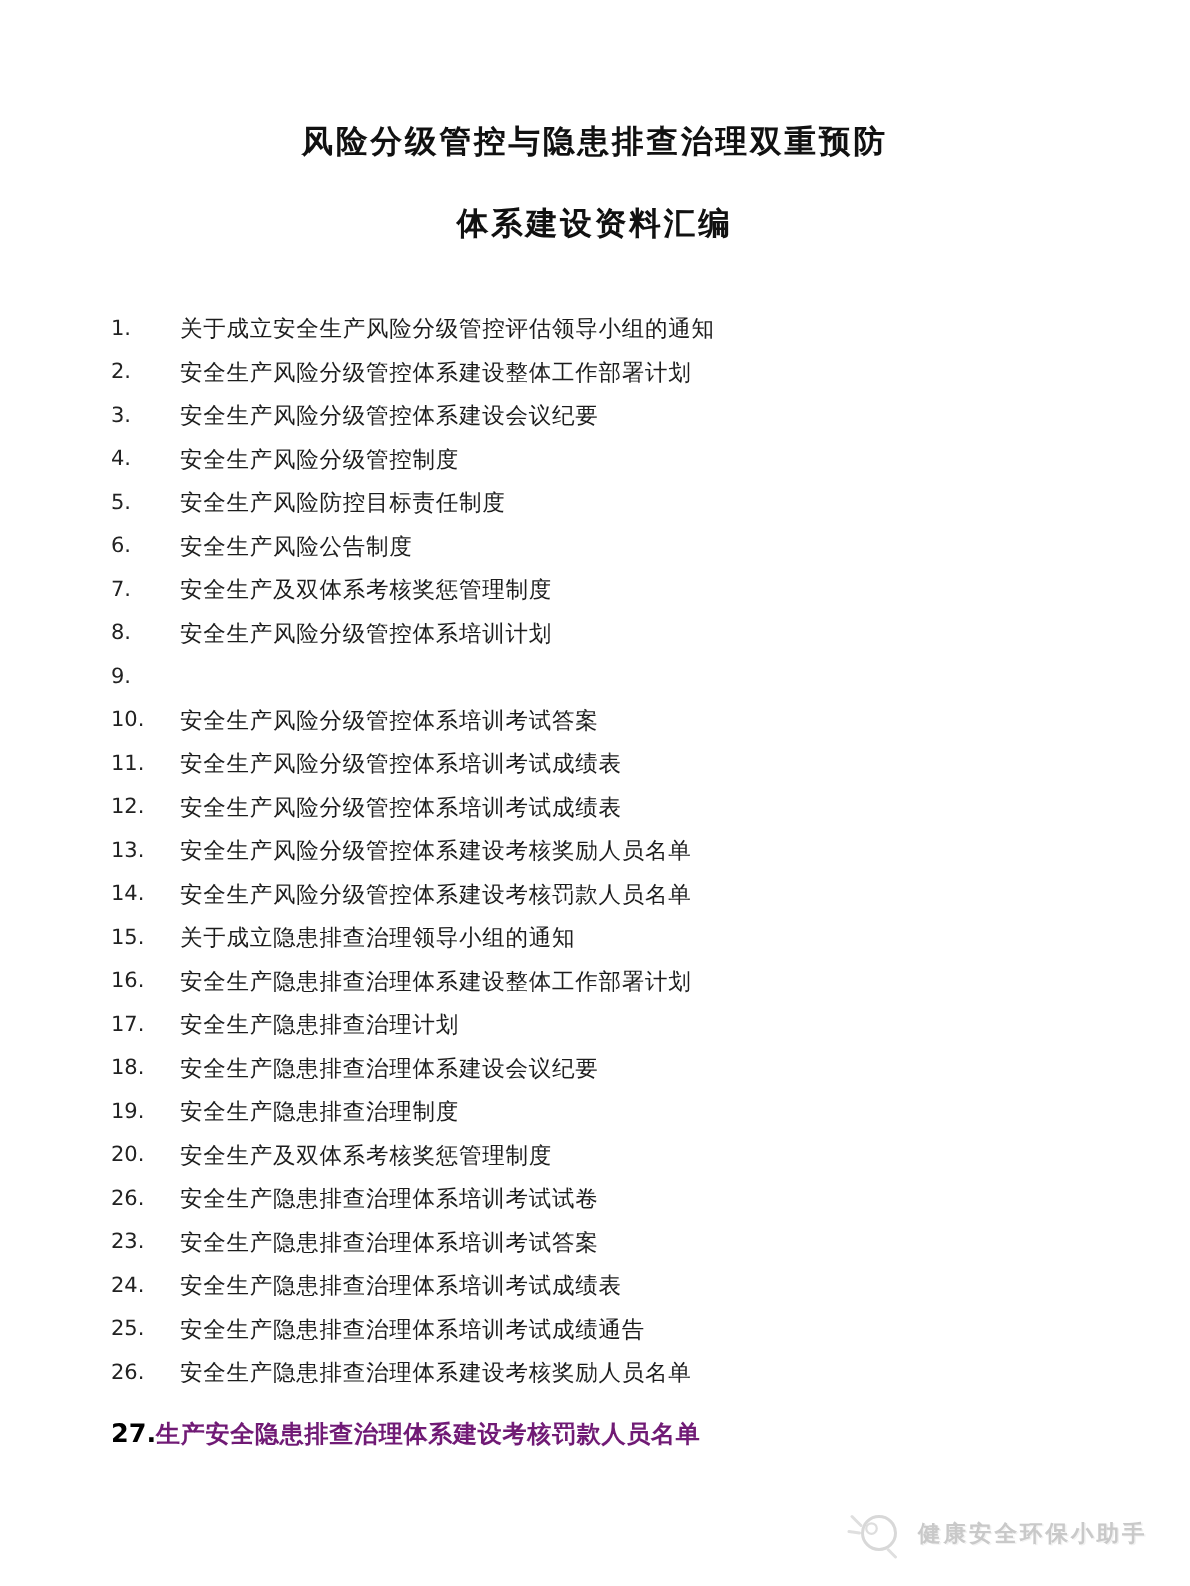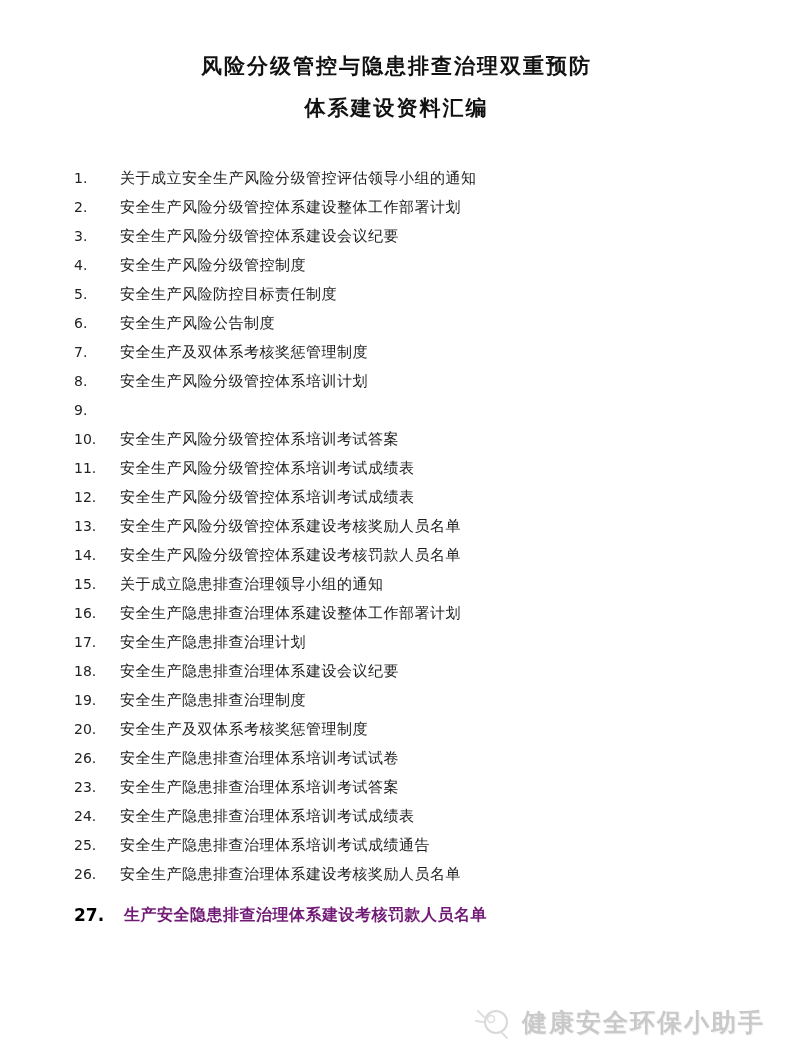--- a/index.html
+++ b/index.html
@@ -9,34 +9,34 @@
     background: #ffffff;
     font-family: "DejaVu Sans", "Liberation Sans", sans-serif;
     color: #1c1c1c;
     overflow: hidden;
   }
   .page {
     position: relative;
     width: 793px;
     height: 1057px;
     background: #ffffff;
-    padding-top: 52px;
+    padding-top: 80px;
   }
   .title-block {
     text-align: center;
   }
   .title-line {
     font-size: 21px;
     font-weight: 700;
     letter-spacing: 2px;
     line-height: 28px;
     color: #111111;
   }
   .title-line.second {
-    margin-top: 14px;
+    margin-top: 27px;
   }
   .toc {
     margin-top: 46px;
     padding-left: 74px;
     padding-right: 40px;
   }
   .toc-row {
     display: flex;
     align-items: flex-start;
     height: 29px;
@@ -53,21 +53,20 @@
   }
   .toc-text {
     margin-left: 22px;
     letter-spacing: 0.5px;
     white-space: nowrap;
   }
   .toc-row.emphasis {
     margin-top: 12px;
     height: 32px;
     font-weight: 700;
-    gap: 20px;
   }
   .toc-row.emphasis .toc-num {
     font-size: 17px;
     font-weight: 700;
     width: 28px;
     flex: 0 0 28px;
     color: #000000;
   }
   .toc-row.emphasis .toc-text {
     margin-left: 2px;
@@ -83,21 +82,21 @@
     align-items: center;
     gap: 8px;
   }
   .watermark-icon {
     width: 40px;
     height: 42px;
     flex: 0 0 40px;
     opacity: 0.9;
   }
   .watermark-text {
-    font-size: 25px;
+    font-size: 15px;
     font-weight: 600;
     letter-spacing: 2px;
     color: #c9c9c9;
     text-shadow: 1px 1px 0 #f2f2f2;
     white-space: nowrap;
     text-align: right;
   }
 </style>
 </head>
 <body>

